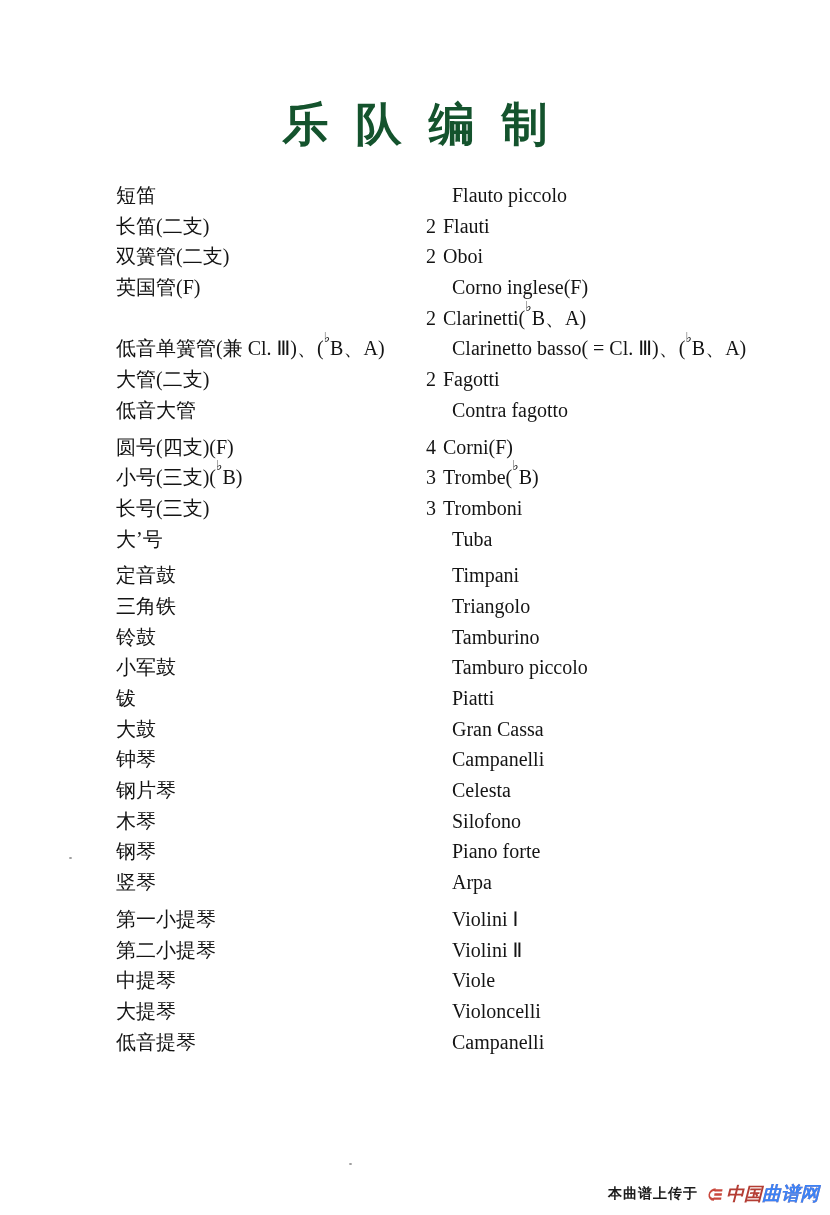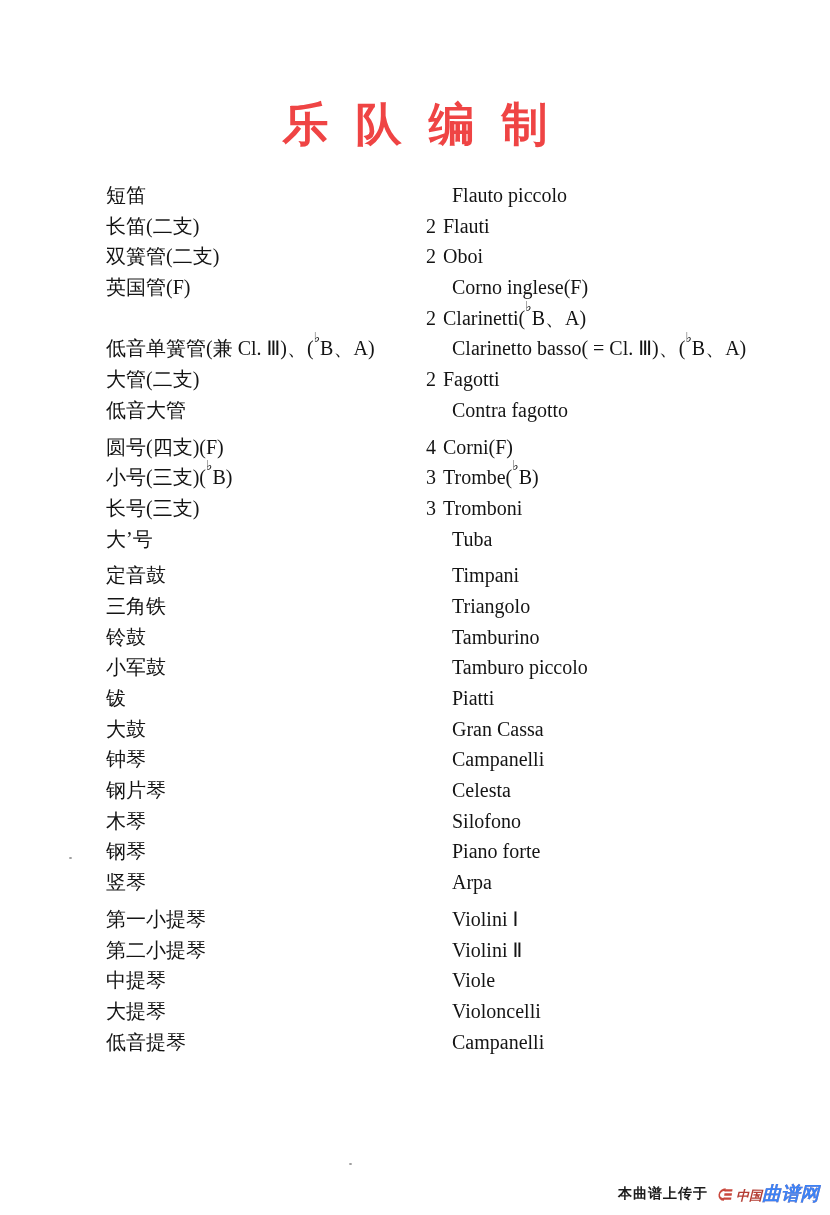--- a/index.html
+++ b/index.html
@@ -16,37 +16,37 @@
     position: absolute;
     top: 94px;
     left: 0;
     right: 0;
     margin: 0;
     text-align: center;
     font-size: 46px;
     font-weight: 700;
     letter-spacing: 27px;
     padding-left: 27px;
-    color: #ef4444;
+    color: #14532d;
   }
   .list {
     position: absolute;
     top: 180px;
     left: 0;
     right: 0;
   }
   .group + .group { margin-top: 6px; }
   .row {
     position: relative;
     height: 30.7px;
     line-height: 30.7px;
     font-size: 20px;
     white-space: nowrap;
   }
-  .row .zh   { position: absolute; left: 106px; text-align: center; }
+  .row .zh   { position: absolute; left: 116px; text-align: center; }
   .row .num  { position: absolute; left: 426px; }
   .row .name { position: absolute; left: 452px; }
   .row.has-num .name { left: 443px; }
   sup.flat {
     font-size: 68%;
     position: relative;
     top: -0.45em;
     line-height: 0;
   }
   .watermark {
@@ -57,21 +57,21 @@
     display: flex;
     align-items: center;
     font-family: "Liberation Sans", sans-serif;
     font-size: 14px;
     font-weight: 700;
     white-space: nowrap;
     text-align: center;
   }
   .wm-prefix { color: #1c1c1c; letter-spacing: 1px; }
   .wm-logo { display: inline-flex; align-items: center; margin: 0 3px 0 7px; }
-  .wm-bold  { color: #b43d34; font-style: italic; font-size: 13px; }
+  .wm-bold  { color: #b43d34; font-style: italic; font-size: 18px; }
   .wm-light { color: #3b82f6; font-style: italic; font-size: 19px; text-shadow: 0 0 0 #d98f88; }
   .speck {
     position: absolute;
     background: #9a9a9a;
     width: 3px; height: 2px;
     border-radius: 50%;
   }
 </style>
 </head>
 <body>

